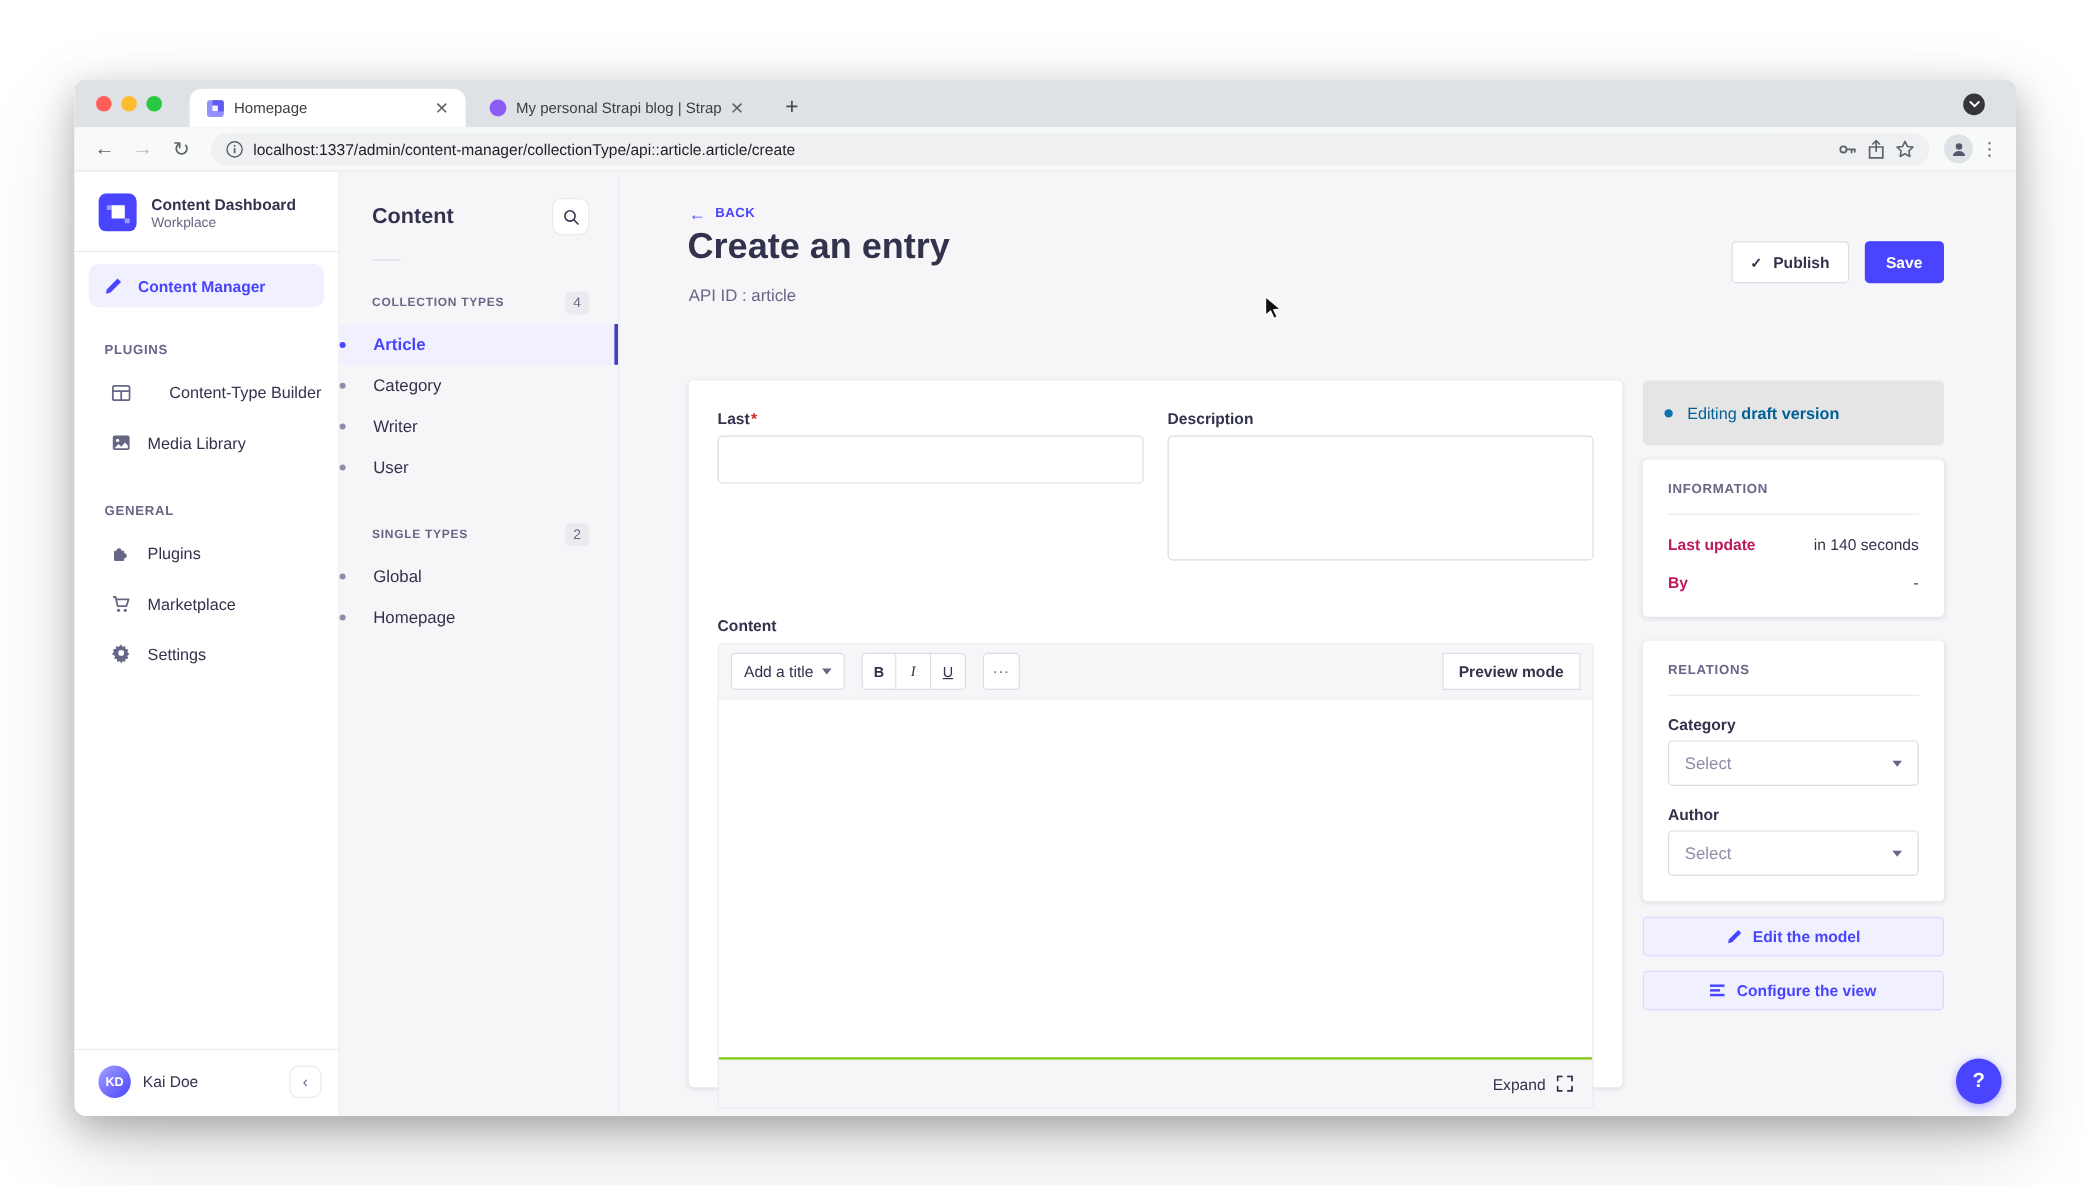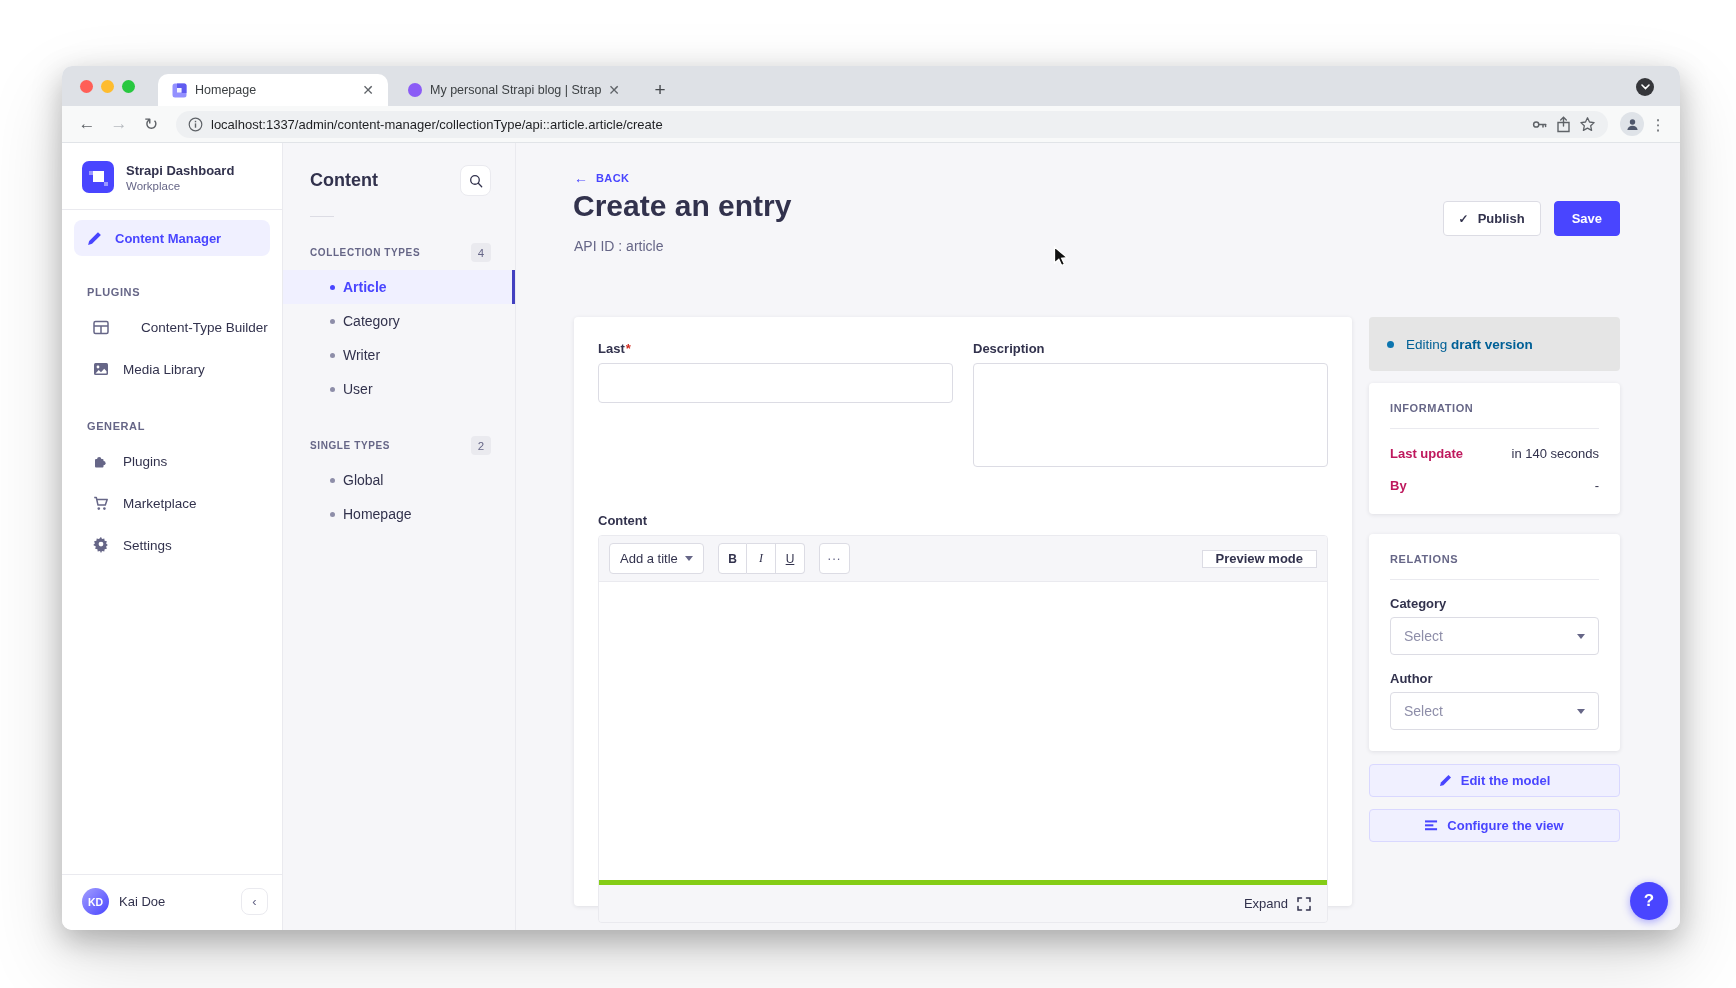--- a/index.html
+++ b/index.html
@@ -60,21 +60,21 @@
 
   
   .subnav { width:233px; background:#f6f6f9; border-right:1px solid #eaeaef; flex:none; padding-top:22px; }
   .subnav-head { display:flex; align-items:center; justify-content:space-between; padding:0 24px 0 27px; }
   .subnav-title { font-size:18px; font-weight:bold; color:#32324d; }
   .search-btn { width:31px; height:31px; background:#fff; border:1px solid #eaeaef; border-radius:8px; display:flex; align-items:center; justify-content:center; color:#32324d; }
   .subnav-rule { width:24px; height:1px; background:#dcdce4; margin:20px 0 0 27px; }
   .group-head { display:flex; align-items:center; justify-content:space-between; margin:26px 24px 8px 27px; }
   .group-label { font-size:10px; font-weight:bold; letter-spacing:.6px; color:#666687; }
   .group-badge { min-width:20px; height:19px; padding:0 5px; background:#eaeaef; border-radius:4px; color:#666687; font-size:11.5px; display:flex; align-items:center; justify-content:center; }
-  .ct-item { height:34px; display:flex; align-items:center; gap:8px; padding-left:47px; font-size:14px; color:#32324d; position:relative; }
+  .ct-item { height:34px; display:flex; align-items:center; gap:23px; font-size:14px; color:#32324d; position:relative; }
   .ct-item .dot { width:5px; height:5px; border-radius:50%; background:#8e8ea9; flex:none; }
   .ct-item.active { background:#f0f0ff; color:#4945ff; font-weight:bold; }
   .ct-item.active .dot { background:#4945ff; }
   .ct-item.active::after { content:""; position:absolute; right:0; top:0; bottom:0; width:3px; background:#4340c0; }
 
   
   .main { flex:1; background:#f6f6f9; position:relative; min-width:0; }
   .back-link { position:absolute; left:58px; top:28px; display:flex; align-items:center; gap:8px; color:#4945ff; }
   .back-arrow { font-size:14px; line-height:1; }
   .back-label { font-size:11px; font-weight:bold; letter-spacing:.4px; }
@@ -99,23 +99,23 @@
   .editor { margin-top:7px; height:388px; border:1px solid #eaeaef; border-radius:4px; display:flex; flex-direction:column; overflow:hidden; }
   .ed-toolbar { height:46px; background:#f6f6f9; border-bottom:1px solid #eaeaef; display:flex; align-items:center; padding:0 10px; gap:14px; flex:none; }
   .ed-select { width:95px; height:31px; background:#fff; border:1px solid #dcdce4; border-radius:4px; display:flex; align-items:center; justify-content:space-between; padding:0 10px; font-size:13px; color:#32324d; }
   .caret { width:0; height:0; border-left:4px solid transparent; border-right:4px solid transparent; border-top:5px solid #666687; }
   .biu { display:flex; }
   .ed-btn { width:29px; height:31px; background:#fff; border:1px solid #dcdce4; display:flex; align-items:center; justify-content:center; font-size:12px; color:#32324d; }
   .ed-btn.b { border-radius:4px 0 0 4px; font-weight:bold; }
   .ed-btn.i { border-left:none; font-style:italic; font-family:"Liberation Serif",serif; }
   .ed-btn.u { border-left:none; border-radius:0 4px 4px 0; text-decoration:underline; }
   .ed-more { width:31px; height:31px; background:#fff; border:1px solid #dcdce4; border-radius:4px; display:flex; align-items:center; justify-content:center; color:#666687; font-size:13px; letter-spacing:1px; padding-bottom:6px; }
-  .ed-preview { margin-left:auto; height:18px; padding:0 13px; background:#fff; border:1px solid #dcdce4; border-radius:0; display:flex; align-items:center; font-size:13px; font-weight:bold; color:#32324d; }
+  .ed-preview { margin-left:auto; height:31px; padding:0 13px; background:#fff; border:1px solid #dcdce4; border-radius:0; display:flex; align-items:center; font-size:13px; font-weight:bold; color:#32324d; }
   .ed-body { flex:1; background:#fff; }
-  .ed-footer { height:42px; background:#f6f6f9; border-top:5px solid #84cc16; display:flex; align-items:center; justify-content:flex-end; padding:0 16px; gap:9px; flex:none; }
+  .ed-footer { height:42px; background:#f6f6f9; border-top:2px solid #84cc16; display:flex; align-items:center; justify-content:flex-end; padding:0 16px; gap:9px; flex:none; }
   .expand-label { font-size:13px; color:#32324d; }
 
   
   .panel { position:absolute; left:853px; top:174px; width:251px; display:flex; flex-direction:column; }
   .draft-box { height:54px; background:#e5e5e5; border-radius:4px; display:flex; align-items:center; gap:12px; padding:0 18px; }
   .draft-dot { width:7px; height:7px; border-radius:50%; background:#0c75af; flex:none; }
   .draft-text { font-size:13.5px; color:#006096; }
   .draft-text b { font-weight:bold; }
   .pcard { background:#fff; border-radius:4px; box-shadow:0 1px 4px rgba(33,33,52,.1); padding:19px 21px 21px 21px; }
   .pcard.info { margin-top:12px; }
@@ -221,21 +221,21 @@
       <div class="brand">
         <span class="brand-logo">
           <svg width="32" height="32" viewBox="0 0 32 32">
               <rect width="32" height="32" rx="7" fill="#4945ff"></rect>
               <path d="M11 10h11v11H11z" fill="#fff"></path>
               <path d="M7 10h4v4H7z" fill="#fff" opacity="0.45"></path>
               <path d="M22 21h4v4h-4z" fill="#fff" opacity="0.45"></path>
             </svg>
         </span>
         <span>
-          <div class="brand-title">Strapi Dashboard</div>
+          <div class="brand-title">Content Dashboard</div>
           <div class="brand-sub">Workplace</div>
         </span>
       </div>
       <div class="sb-divider"></div>
 
       <div class="nav-item-active">
         <span class="sb-ico">
           <svg width="15" height="15" viewBox="0 0 16 16">
               <path d="M11.7 1.2l3.1 3.1-9.4 9.4-4.2 1.1 1.1-4.2z" fill="#4945ff"></path>
             </svg>

